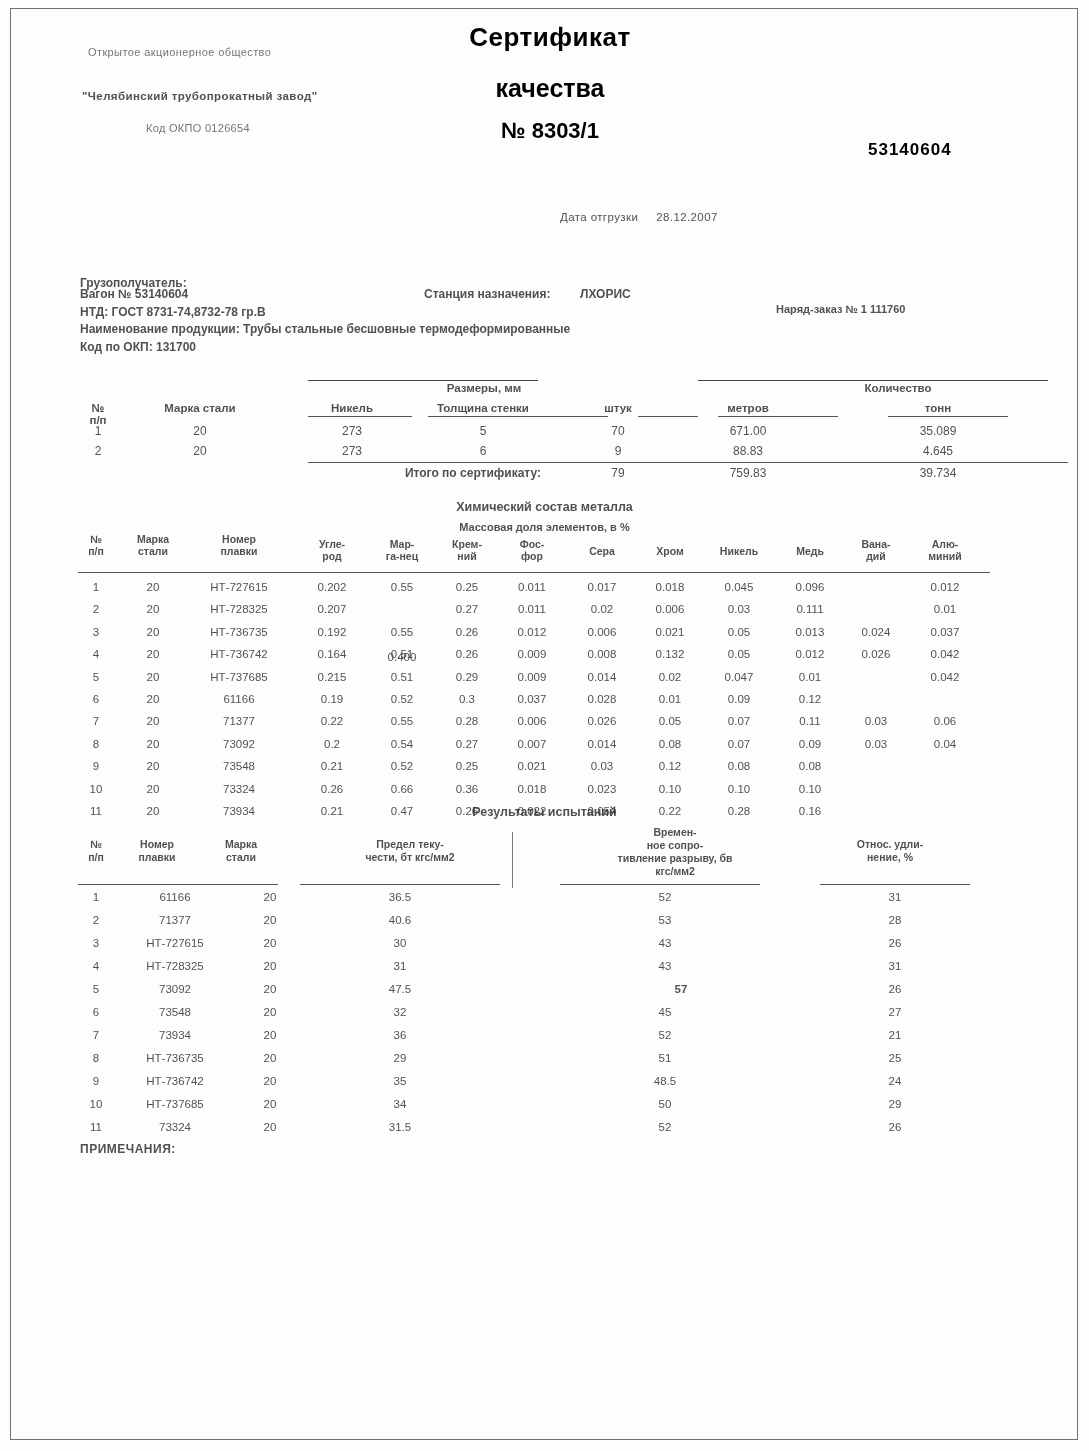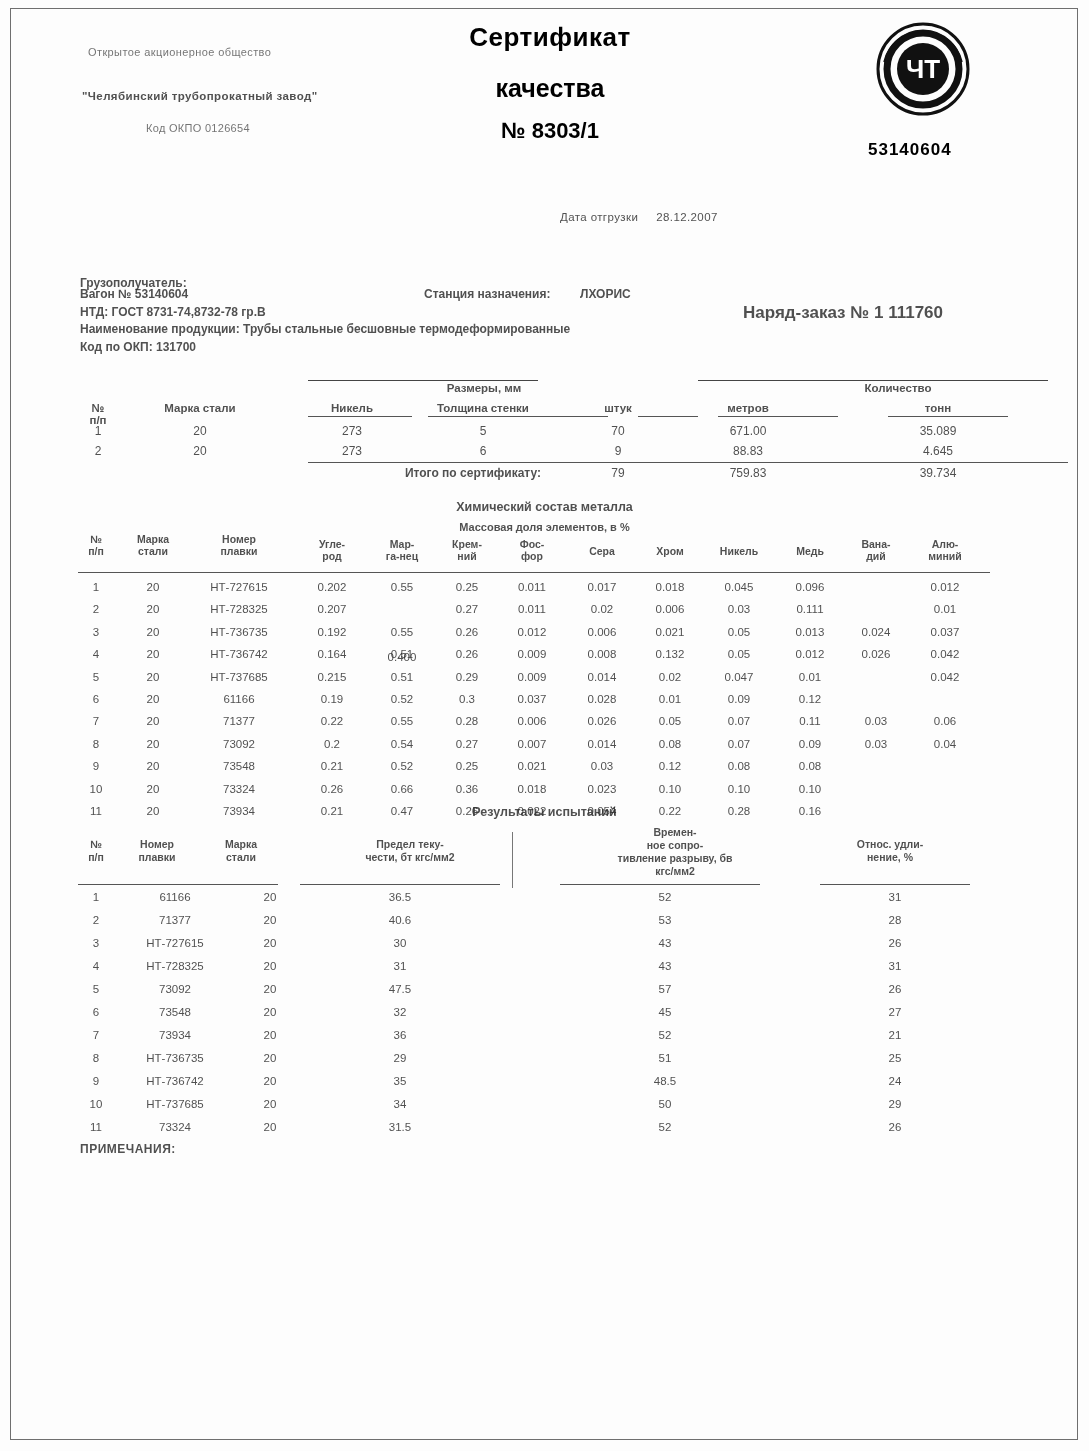--- a/index.html
+++ b/index.html
@@ -116,22 +116,22 @@
     font-weight: bold;
   }
   .row-station-val {
     position: absolute;
     left: 580px; top: 287px;
     font-size: 12px;
     font-weight: bold;
   }
   .row-order {
     position: absolute;
-    left: 743px; top: 303px;
-    font-size: 17px;
+    left: 776px; top: 303px;
+    font-size: 11px;
     font-weight: bold;
   }
   .row-ntd {
     position: absolute;
     left: 80px; top: 305px;
     font-size: 12px;
     font-weight: bold;
   }
   .row-product {
     position: absolute;
@@ -231,29 +231,20 @@
 <body>
 
 <div class="page">
   <div class="border-frame"></div>
 
   <div class="title-main">Сертификат</div>
   <div class="title-sub">качества</div>
   <div class="cert-number">№ 8303/1</div>
   <div class="barcode-number">53140604</div>
 
-  <div class="logo">
-    <svg width="94" height="94" viewBox="0 0 94 94">
-      <circle cx="47" cy="47" r="45" fill="none" stroke="#111" stroke-width="3"></circle>
-      <circle cx="47" cy="47" r="36" fill="none" stroke="#111" stroke-width="7"></circle>
-      <circle cx="47" cy="47" r="26" fill="#111"></circle>
-      <text x="47" y="56" font-family="Liberation Sans, sans-serif" font-size="26" font-weight="bold" fill="#fff" text-anchor="middle">ЧТ</text>
-      <path d="M8 40 A40 40 0 0 1 86 40" fill="none" stroke="#111" stroke-width="1.5"></path>
-    </svg>
-  </div>
 
   <div class="org-line1 veryfaint">Открытое акционерное общество</div>
   <div class="org-line2 faint">"Челябинский трубопрокатный завод"</div>
   <div class="org-line3 veryfaint">Код ОКПО 0126654</div>
 
   <div class="ship-date faint">
     <span>Дата отгрузки</span>
     &nbsp;&nbsp;&nbsp;
     <span>28.12.2007</span>
   </div>
@@ -514,21 +505,21 @@
       <div class="res-cell faint" style="left: 80px; top: 960px; width: 32px;">4</div>
       <div class="res-cell faint" style="left: 120px; top: 960px; width: 110px;">НТ-728325</div>
       <div class="res-cell faint" style="left: 240px; top: 960px; width: 60px;">20</div>
       <div class="res-cell faint" style="left: 330px; top: 960px; width: 140px;">31</div>
       <div class="res-cell faint" style="left: 600px; top: 960px; width: 130px;">43</div>
       <div class="res-cell faint" style="left: 840px; top: 960px; width: 110px;">31</div>
       <div class="res-cell faint" style="left: 80px; top: 983px; width: 32px;">5</div>
       <div class="res-cell faint" style="left: 120px; top: 983px; width: 110px;">73092</div>
       <div class="res-cell faint" style="left: 240px; top: 983px; width: 60px;">20</div>
       <div class="res-cell faint" style="left: 330px; top: 983px; width: 140px;">47.5</div>
-      <div class="res-cell faint" style="left: 600px; top: 983px; width: 130px;">57</div>
+      <div class="res-cell faint" style="left: 616px; top: 983px; width: 130px; font-weight: bold;">57</div>
       <div class="res-cell faint" style="left: 840px; top: 983px; width: 110px;">26</div>
       <div class="res-cell faint" style="left: 80px; top: 1006px; width: 32px;">6</div>
       <div class="res-cell faint" style="left: 120px; top: 1006px; width: 110px;">73548</div>
       <div class="res-cell faint" style="left: 240px; top: 1006px; width: 60px;">20</div>
       <div class="res-cell faint" style="left: 330px; top: 1006px; width: 140px;">32</div>
       <div class="res-cell faint" style="left: 600px; top: 1006px; width: 130px;">45</div>
       <div class="res-cell faint" style="left: 840px; top: 1006px; width: 110px;">27</div>
       <div class="res-cell faint" style="left: 80px; top: 1029px; width: 32px;">7</div>
       <div class="res-cell faint" style="left: 120px; top: 1029px; width: 110px;">73934</div>
       <div class="res-cell faint" style="left: 240px; top: 1029px; width: 60px;">20</div>

